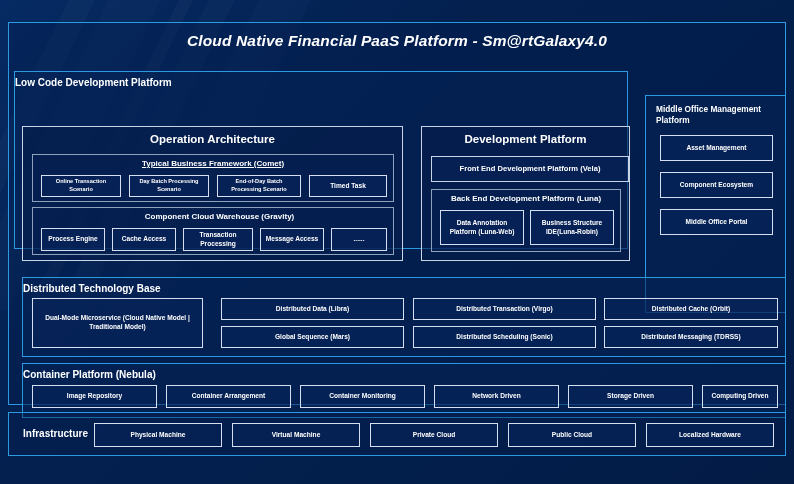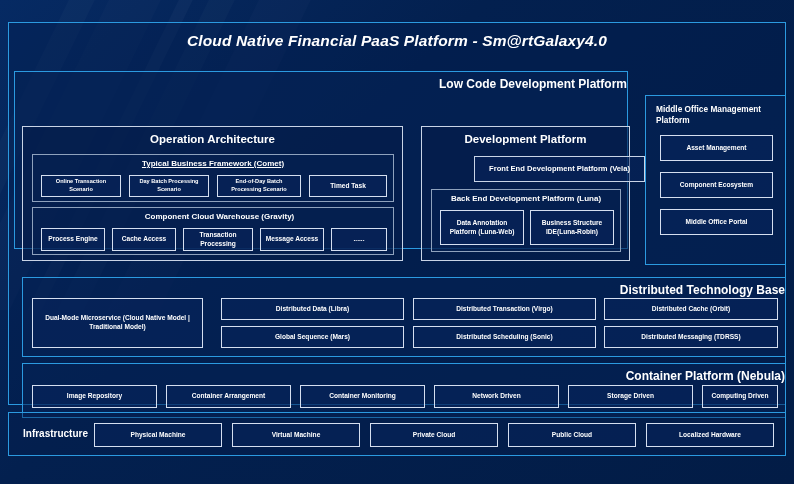--- a/index.html
+++ b/index.html
@@ -66,22 +66,22 @@
   }
 
   
   .panel {
     position: absolute;
     border: 1.2px solid #2b9ae0;
     box-sizing: border-box;
     background: rgba(6, 34, 86, 0.55);
   }
   .panel-title {
-    text-align: right;
-    font-size: 12px;
+    text-align: left;
+    font-size: 10px;
     font-weight: bold;
     color: #ffffff;
     padding-top: 5px;
   }
   .subpanel {
     position: absolute;
     border: 1.1px solid #c9d4e6;
     box-sizing: border-box;
     background: rgba(5, 28, 74, 0.6);
   }
@@ -127,29 +127,29 @@
   #op-arch .subpanel-title { font-size: 11.5px; padding-top: 6px; }
 
   #comet { left: 9px; top: 27px; width: 362px; height: 48px; text-decoration: underline; }
   #gravity { left: 9px; top: 80px; width: 362px; height: 48px; padding-left: 13px; }
 
   
   #dev-plat { left: 412px; top: 103px; width: 209px; height: 135px; }
   #dev-plat .subpanel-title { font-size: 11.5px; padding-top: 6px; }
 
   #vela {
-    left: 9px; top: 29px; width: 171px; height: 26px;
+    left: 9px; top: 29px; width: 198px; height: 26px;
     display: flex; align-items: center; justify-content: center;
     border: 1.1px solid #c9d4e6;
-    font-size: 7.6px; font-weight: bold; margin-left: 43px;
+    font-size: 7.6px; font-weight: bold;
   }
   #luna { left: 9px; top: 62px; width: 190px; height: 63px; }
 
   
-  #middle-office { left: 636px; top: 72px; width: 141px; height: 170px; }
+  #middle-office { left: 636px; top: 72px; width: 141px; height: 218px; }
   #mo-title {
     position: absolute; left: 10px; top: 8px; width: 120px;
     font-size: 8.3px; font-weight: bold; line-height: 1.35; text-align: left;
   }
 
   
   #dtb { left: 13px; top: 254px; width: 764px; height: 80px; }
   
   #container-plat { left: 13px; top: 340px; width: 764px; height: 55px; }
 

